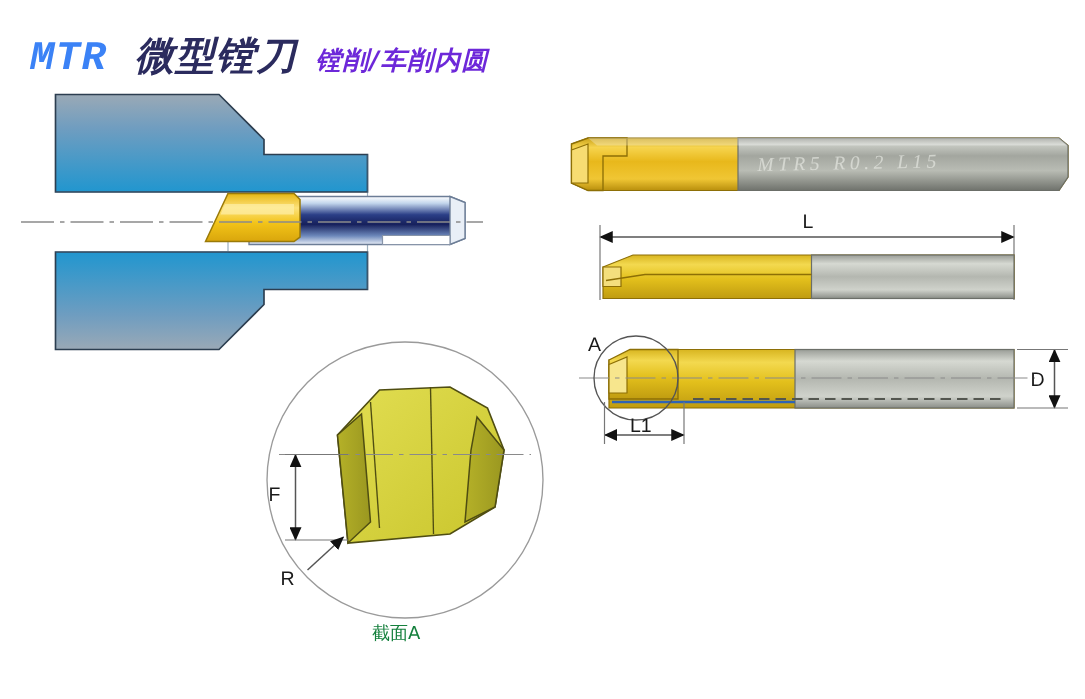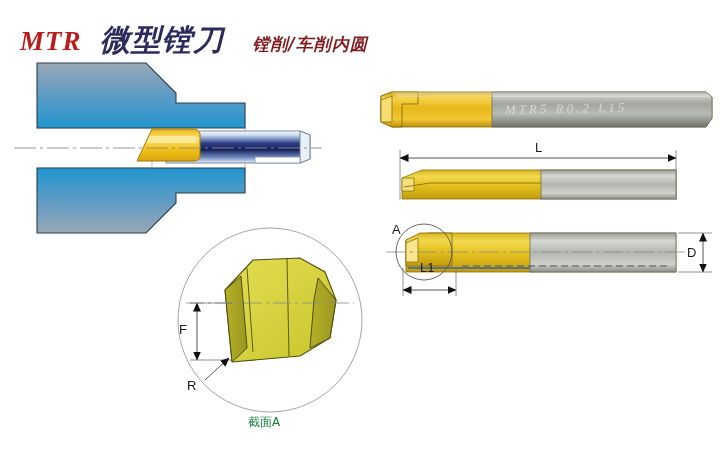--- a/index.html
+++ b/index.html
@@ -9,36 +9,36 @@
     background:#ffffff;
     font-family:"Liberation Sans", sans-serif;
     overflow:hidden;
     position:relative;
   }
   #canvas{position:absolute;left:0;top:0;width:723px;height:466px;}
 
   
   .title-bar{position:absolute;left:20px;top:20px;white-space:nowrap;}
   .title-code{
-    font-family:Liberation Serif, serif;
+    font-family:Liberation Mono, monospace;
     font-style:italic;font-weight:bold;
-    font-size:27px;color:#b91c1c;
+    font-size:27px;color:#3b82f6;
     letter-spacing:1px;
   }
   .title-cn{
     font-family:"DejaVu Sans", sans-serif;
     font-style:italic;font-weight:bold;
-    font-size:30px;color:#2b2b5e;
+    font-size:26px;color:#2b2b5e;
     margin-left:14px;letter-spacing:1px;
   }
   .title-sub{
     font-family:"DejaVu Sans", sans-serif;
     font-style:italic;font-weight:bold;
-    font-size:17px;color:#7f1d1d;
-    margin-left:24px;letter-spacing:1px;
+    font-size:17px;color:#6d28d9;
+    margin-left:8px;letter-spacing:1px;
   }
 
   
   .dim-label{
     position:absolute;
     font-family:"Liberation Sans", sans-serif;
     font-size:13px;color:#1a1a1a;
   }
   .cap-label{
     position:absolute;
@@ -229,21 +229,21 @@
 <div class="title-bar">
   <span class="title-code">MTR</span>
   <span class="title-cn">微型镗刀</span>
   <span class="title-sub">镗削/车削内圆</span>
 </div>
 
 <div class="dim-label" style="left:535px;top:140px;">L</div>
 
 <div class="dim-label" style="left:392px;top:222px;">A</div>
 
-<div class="dim-label" style="left:420px;top:260px;">L1</div>
+<div class="dim-label" style="left:420px;top:276px;">L1</div>
 
 <div class="dim-label" style="left:687px;top:245px;">D</div>
 
 <div class="dim-label" style="left:179px;top:322px;">F</div>
 
 <div class="dim-label" style="left:187px;top:378px;">R</div>
 
 <div class="cap-label" style="left:248px;top:414px;">截面A</div>
 
 </body></html>

